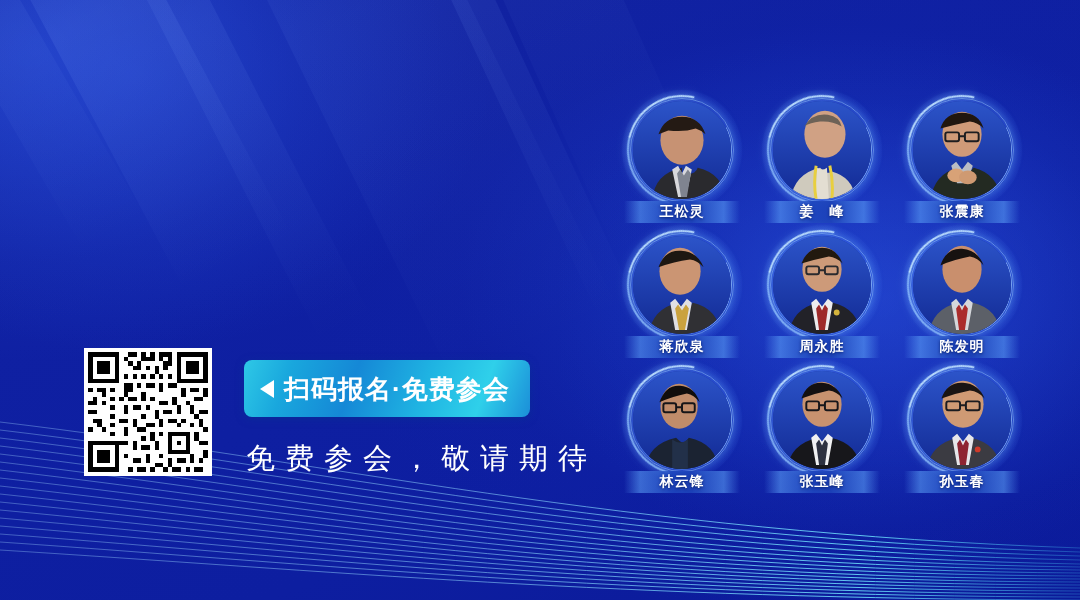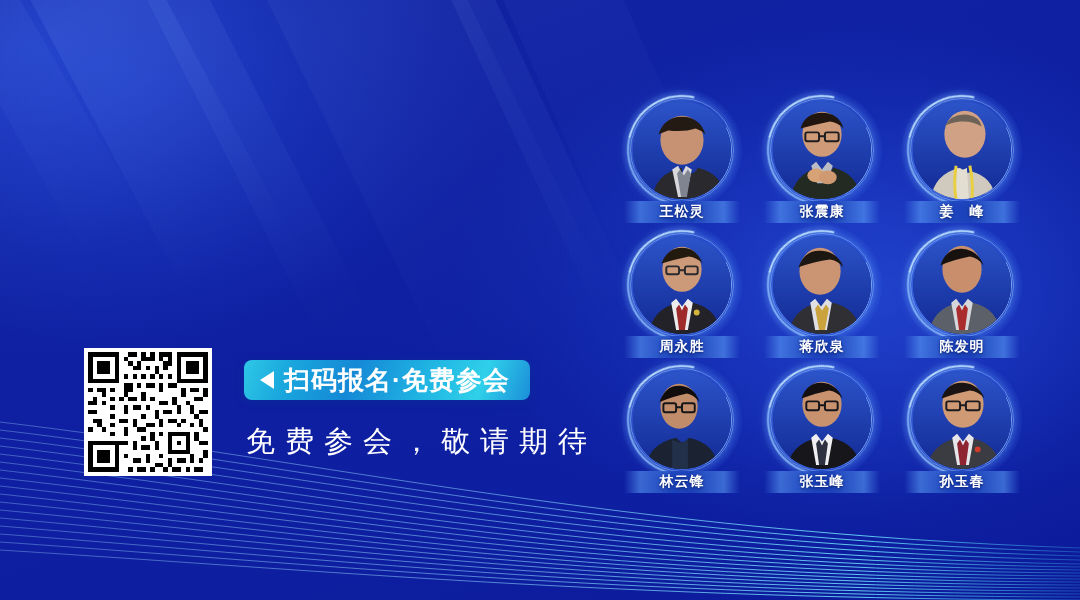--- a/index.html
+++ b/index.html
@@ -106,21 +106,21 @@
   .qr-wrap svg { display:block; }
 
   .cta-block {
     margin-left: 32px;
     padding-top: 12px;
   }
   .cta-button {
     display: inline-flex;
     align-items: center;
     gap: 10px;
-    height: 40px;
+    height: 57px;
     padding: 0 20px 0 16px;
     border: none;
     border-radius: 8px;
     cursor: pointer;
     background: linear-gradient(110deg,
         #2ec8e6 0%,
         #19a7dd 16%,
         #1588d6 38%,
         #1fb3e2 62%,
         #2fd0ea 82%,
@@ -472,20 +472,49 @@
     <div class="speaker">
       <div class="ring">
         <div class="halo"></div>
           <div class="outline"></div>
           <div class="arc"></div>
           <div class="arc2"></div>
       </div>
       <div class="photo">
         <svg viewBox="0 0 100 100">
             <defs>
+              <linearGradient id="g3" x1="0" y1="0" x2="0" y2="1">
+                <stop offset="0" stop-color="#2c54c9"></stop>
+                <stop offset="1" stop-color="#122a94"></stop>
+              </linearGradient>
+            </defs>
+            <rect width="100" height="100" fill="url(#g3)"></rect>
+            <ellipse cx="53" cy="34" rx="21" ry="24" fill="#d0a184"></ellipse>
+            <path d="M32 26 q8-14 24-12 q12 2 14 12 q-10-6-22-5 -10 1-16 5z" fill="#6d6257"></path>
+            <path d="M18 100 q4-26 30-32 q8 8 12 4 q22 6 24 28z" fill="#cfcabd"></path>
+            <path d="M45 68 q5 4 10 0 l2 32 h-14z" fill="#e3ded2"></path>
+            <path d="M44 66 q-3 18 0 34" stroke="#e8cf3f" stroke-width="3" fill="none"></path>
+            <path d="M58 66 q4 18 2 34" stroke="#e8cf3f" stroke-width="3" fill="none"></path>
+          </svg>
+      </div>
+      <div class="nameplate">
+        <span>姜　峰</span>
+      </div>
+    </div>
+
+    <div class="speaker">
+      <div class="ring">
+        <div class="halo"></div>
+          <div class="outline"></div>
+          <div class="arc"></div>
+          <div class="arc2"></div>
+      </div>
+      <div class="photo">
+        <svg viewBox="0 0 100 100">
+            <defs>
               <linearGradient id="g2" x1="0" y1="0" x2="0" y2="1">
                 <stop offset="0" stop-color="#2c54c9"></stop>
                 <stop offset="1" stop-color="#122a94"></stop>
               </linearGradient>
             </defs>
             <rect width="100" height="100" fill="url(#g2)"></rect>
             <ellipse cx="50" cy="34" rx="20" ry="23" fill="#cf9a78"></ellipse>
             <path d="M28 28 q5-16 22-16 t22 16 q-6-6-14-7 -14 3-30 7z" fill="#20160f"></path>
             <rect x="33" y="32" width="14" height="9" rx="2" fill="none" stroke="#1d1d20" stroke-width="2"></rect>
             <rect x="53" y="32" width="14" height="9" rx="2" fill="none" stroke="#1d1d20" stroke-width="2"></rect>
@@ -504,36 +533,35 @@
     <div class="speaker">
       <div class="ring">
         <div class="halo"></div>
           <div class="outline"></div>
           <div class="arc"></div>
           <div class="arc2"></div>
       </div>
       <div class="photo">
         <svg viewBox="0 0 100 100">
             <defs>
-              <linearGradient id="g3" x1="0" y1="0" x2="0" y2="1">
-                <stop offset="0" stop-color="#2c54c9"></stop>
-                <stop offset="1" stop-color="#122a94"></stop>
-              </linearGradient>
-            </defs>
-            <rect width="100" height="100" fill="url(#g3)"></rect>
-            <ellipse cx="53" cy="34" rx="21" ry="24" fill="#d0a184"></ellipse>
-            <path d="M32 26 q8-14 24-12 q12 2 14 12 q-10-6-22-5 -10 1-16 5z" fill="#6d6257"></path>
-            <path d="M18 100 q4-26 30-32 q8 8 12 4 q22 6 24 28z" fill="#cfcabd"></path>
-            <path d="M45 68 q5 4 10 0 l2 32 h-14z" fill="#e3ded2"></path>
-            <path d="M44 66 q-3 18 0 34" stroke="#e8cf3f" stroke-width="3" fill="none"></path>
-            <path d="M58 66 q4 18 2 34" stroke="#e8cf3f" stroke-width="3" fill="none"></path>
-          </svg>
-      </div>
-      <div class="nameplate">
-        <span>姜　峰</span>
+              <linearGradient id="g4" x1="0" y1="0" x2="0" y2="1">
+                <stop offset="0" stop-color="#2c54c9"></stop>
+                <stop offset="1" stop-color="#122a94"></stop>
+              </linearGradient>
+            </defs>
+            <rect width="100" height="100" fill="url(#g4)"></rect>
+            <ellipse cx="48" cy="36" rx="21" ry="24" fill="#cb9573"></ellipse>
+            <path d="M26 32 q6-18 23-17 t23 17 q-6-7-14-8 -16 2-32 8z" fill="#1d1712"></path>
+            <path d="M16 100 q4-26 30-32 q6 6 8 6 q3 0 7-6 q26 6 28 32z" fill="#303034"></path>
+            <path d="M43 64 l6 8 l6-8 l5 4 l-5 28 h-12l-5-28z" fill="#e0e0e4"></path>
+            <path d="M46 70 l4 6 l4-6 l3 4 l-4 22 h-6 l-4-22z" fill="#caa23e"></path>
+          </svg>
+      </div>
+      <div class="nameplate">
+        <span>蒋欣泉</span>
       </div>
     </div>
 
     <div class="speaker">
       <div class="ring">
         <div class="halo"></div>
           <div class="outline"></div>
           <div class="arc"></div>
           <div class="arc2"></div>
       </div>
@@ -565,48 +593,20 @@
     <div class="speaker">
       <div class="ring">
         <div class="halo"></div>
           <div class="outline"></div>
           <div class="arc"></div>
           <div class="arc2"></div>
       </div>
       <div class="photo">
         <svg viewBox="0 0 100 100">
             <defs>
-              <linearGradient id="g4" x1="0" y1="0" x2="0" y2="1">
-                <stop offset="0" stop-color="#2c54c9"></stop>
-                <stop offset="1" stop-color="#122a94"></stop>
-              </linearGradient>
-            </defs>
-            <rect width="100" height="100" fill="url(#g4)"></rect>
-            <ellipse cx="48" cy="36" rx="21" ry="24" fill="#cb9573"></ellipse>
-            <path d="M26 32 q6-18 23-17 t23 17 q-6-7-14-8 -16 2-32 8z" fill="#1d1712"></path>
-            <path d="M16 100 q4-26 30-32 q6 6 8 6 q3 0 7-6 q26 6 28 32z" fill="#303034"></path>
-            <path d="M43 64 l6 8 l6-8 l5 4 l-5 28 h-12l-5-28z" fill="#e0e0e4"></path>
-            <path d="M46 70 l4 6 l4-6 l3 4 l-4 22 h-6 l-4-22z" fill="#caa23e"></path>
-          </svg>
-      </div>
-      <div class="nameplate">
-        <span>蒋欣泉</span>
-      </div>
-    </div>
-
-    <div class="speaker">
-      <div class="ring">
-        <div class="halo"></div>
-          <div class="outline"></div>
-          <div class="arc"></div>
-          <div class="arc2"></div>
-      </div>
-      <div class="photo">
-        <svg viewBox="0 0 100 100">
-            <defs>
               <linearGradient id="g6" x1="0" y1="0" x2="0" y2="1">
                 <stop offset="0" stop-color="#2c54c9"></stop>
                 <stop offset="1" stop-color="#122a94"></stop>
               </linearGradient>
             </defs>
             <rect width="100" height="100" fill="url(#g6)"></rect>
             <ellipse cx="50" cy="34" rx="20" ry="24" fill="#c98f6d"></ellipse>
             <path d="M28 30 q6-18 22-17 t22 17 q-6-8-14-9 -16 3-30 9z" fill="#171210"></path>
             <path d="M16 100 q4-26 30-32 q6 6 8 6 q3 0 7-6 q26 6 28 32z" fill="#5c6068"></path>
             <path d="M44 64 l6 8 l6-8 l5 4 l-5 28 h-12l-5-28z" fill="#d5d7db"></path>

